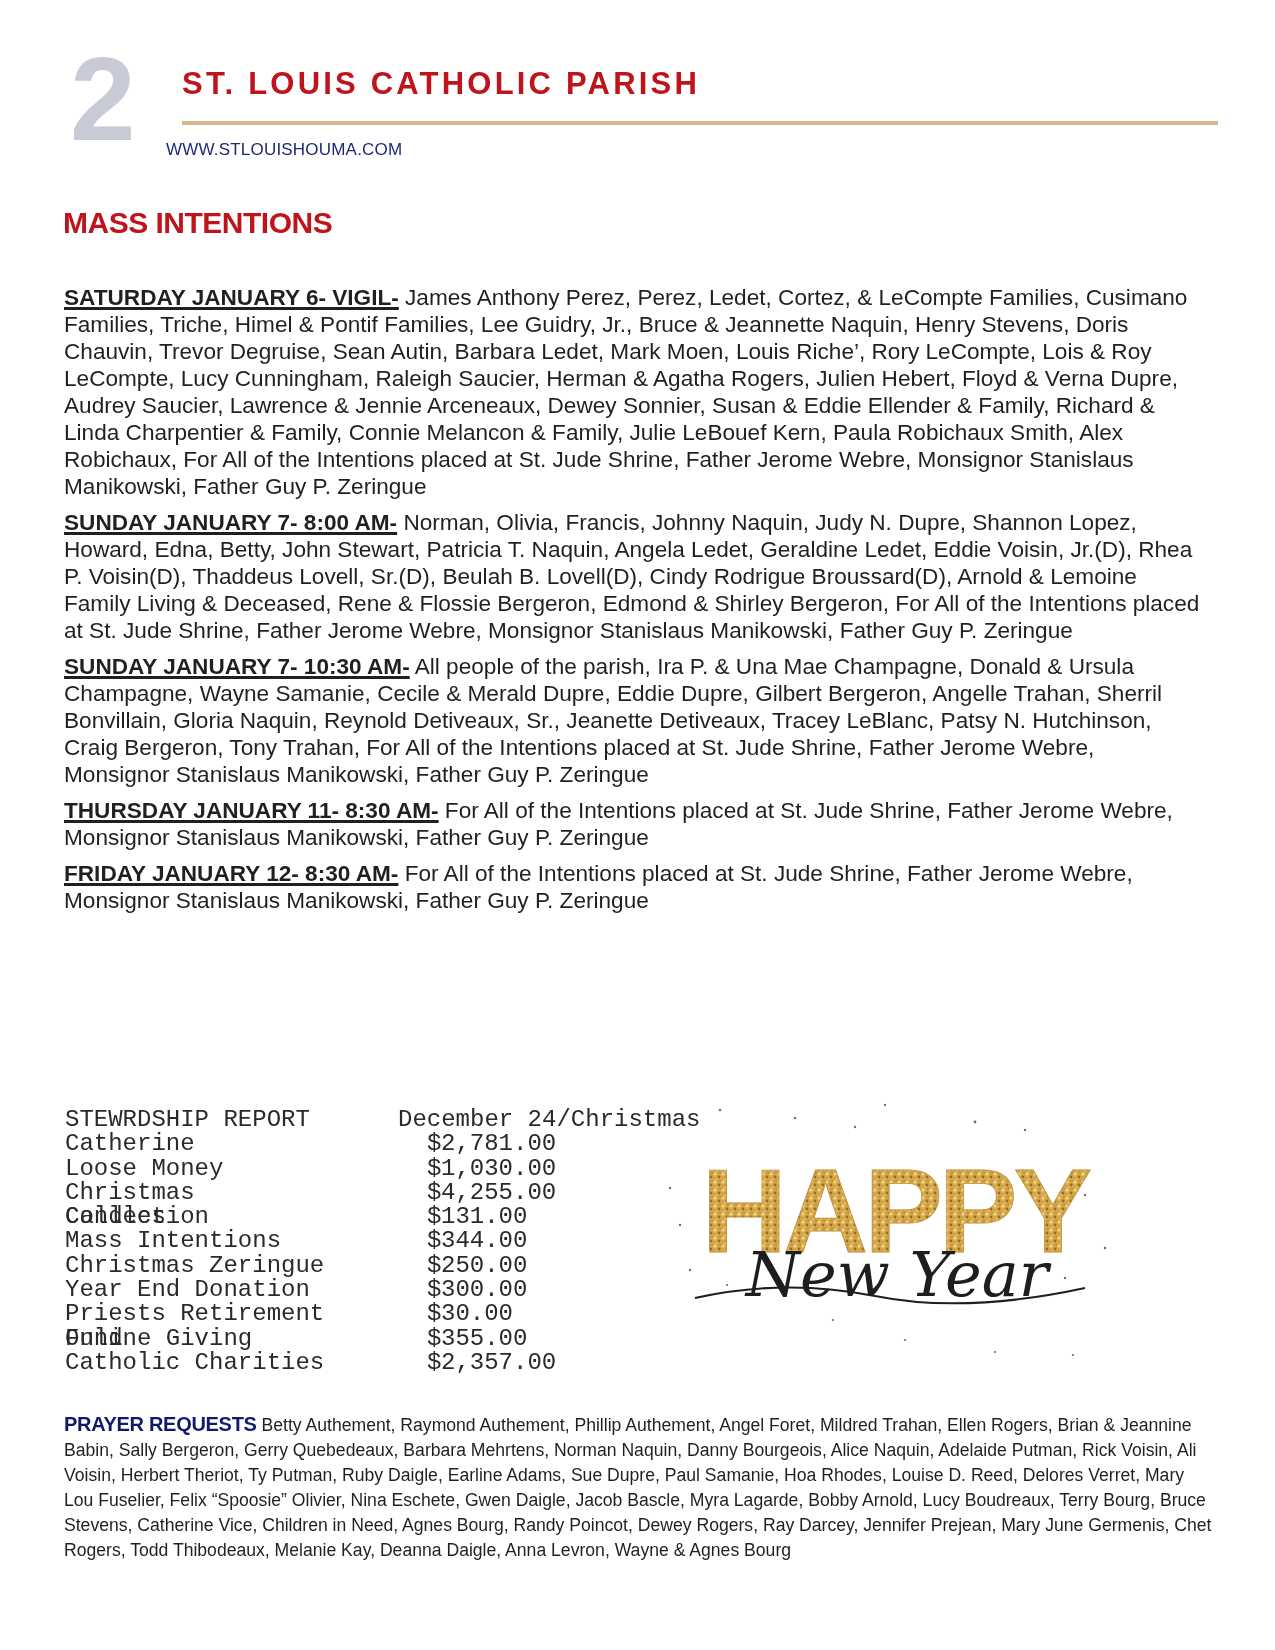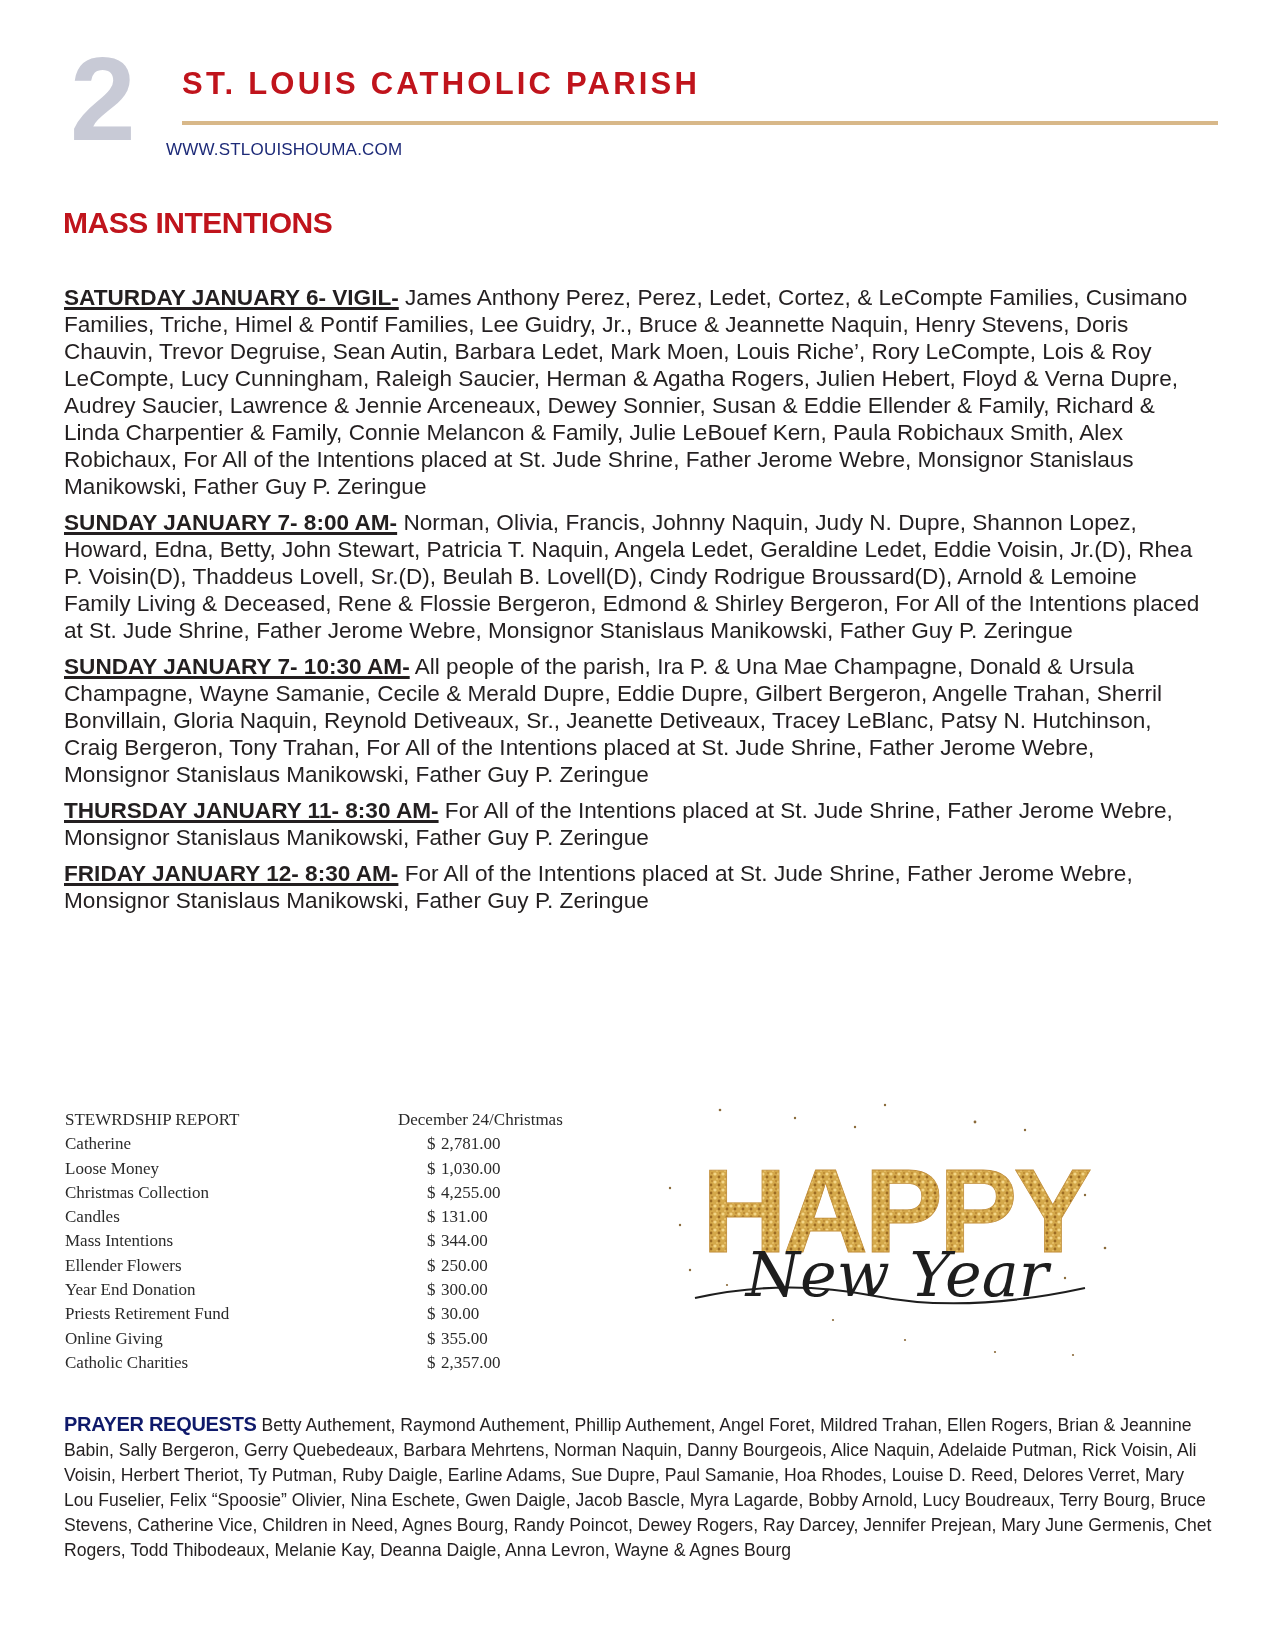--- a/index.html
+++ b/index.html
@@ -9,21 +9,21 @@
   .parish-title { position: absolute; left: 182px; top: 66px; font-family: "Liberation Sans", sans-serif; font-weight: bold; font-size: 31px; letter-spacing: 3.2px; color: #c0141c; }
   .gold-rule { position: absolute; left: 182px; top: 121px; width: 1036px; height: 4px; background: #d8b889; }
   .website { position: absolute; left: 166px; top: 140px; font-family: "Liberation Sans", sans-serif; font-size: 17px; color: #1d2a78; letter-spacing: 0.2px; }
 
   .section-heading-red { position: absolute; left: 63px; top: 206px; font-family: "Liberation Sans", sans-serif; font-weight: bold; font-size: 30px; color: #c0141c; letter-spacing: -0.5px; }
 
   .intentions { position: absolute; left: 64px; top: 262px; width: 1140px; margin-top: 22px; }
   .intention { font-family: "Liberation Sans", sans-serif; font-size: 22.6px; line-height: 27px; color: #231f20; margin: 0 0 9px 0; text-align: left; }
   .intention-label { font-weight: bold; text-decoration: underline; text-decoration-thickness: 3px; text-underline-offset: 2px; }
 
-  .stewardship { position: absolute; left: 65px; top: 1108px; font-family: Liberation Serif, serif; font-size: 17px; color: #2a2a2a; }
+  .stewardship { position: absolute; left: 65px; top: 1108px; font-family: Liberation Mono, monospace; font-size: 24px; color: #2a2a2a; }
   .stw-row { display: flex; height: 24.3px; line-height: 24.3px; }
   .stw-label { width: 270px; }
   .stw-header-right { padding-left: 63px; }
   .stw-amount { width: 100px; display: flex; justify-content: space-between; padding-left: 92px; }
   .stw-amount .cur { width: 14px; }
   .stw-amount .num { text-align: left; width: 86px; }
 
   .newyear { position: absolute; left: 665px; top: 1100px; width: 470px; height: 260px; }
 
   .prayer { position: absolute; left: 64px; top: 1412px; width: 1150px; font-family: "Liberation Sans", sans-serif; font-size: 17.6px; line-height: 25px; color: #231f20; }
@@ -83,21 +83,21 @@
       </span>
     </div>
   <div class="stw-row">
       <span class="stw-label">Mass Intentions</span>
       <span class="stw-amount">
         <span class="cur">$</span>
         <span class="num">344.00</span>
       </span>
     </div>
   <div class="stw-row">
-      <span class="stw-label">Ellender Flowers</span>
+      <span class="stw-label">Christmas Zeringue</span>
       <span class="stw-amount">
         <span class="cur">$</span>
         <span class="num">250.00</span>
       </span>
     </div>
   <div class="stw-row">
       <span class="stw-label">Year End Donation</span>
       <span class="stw-amount">
         <span class="cur">$</span>
         <span class="num">300.00</span>

